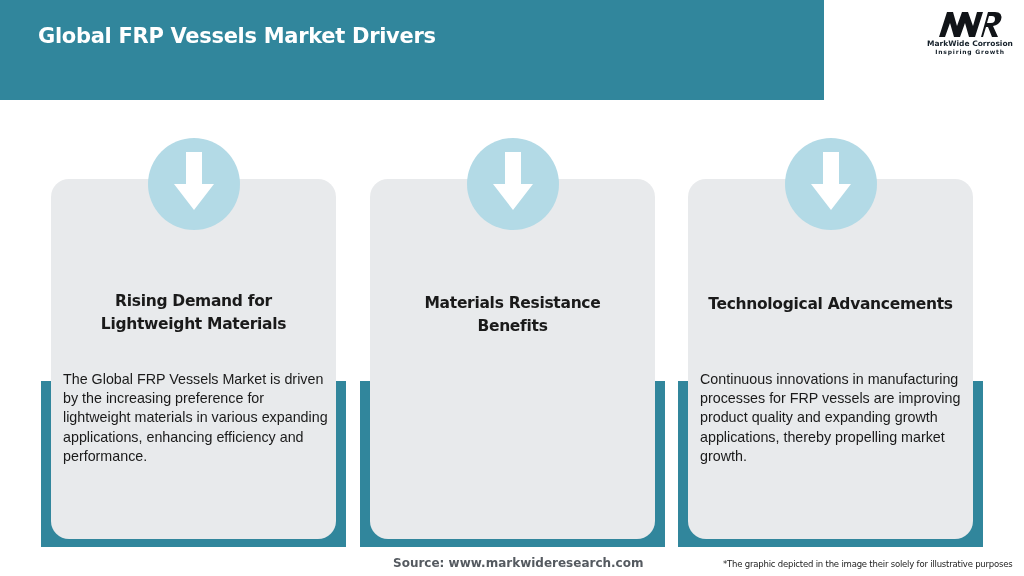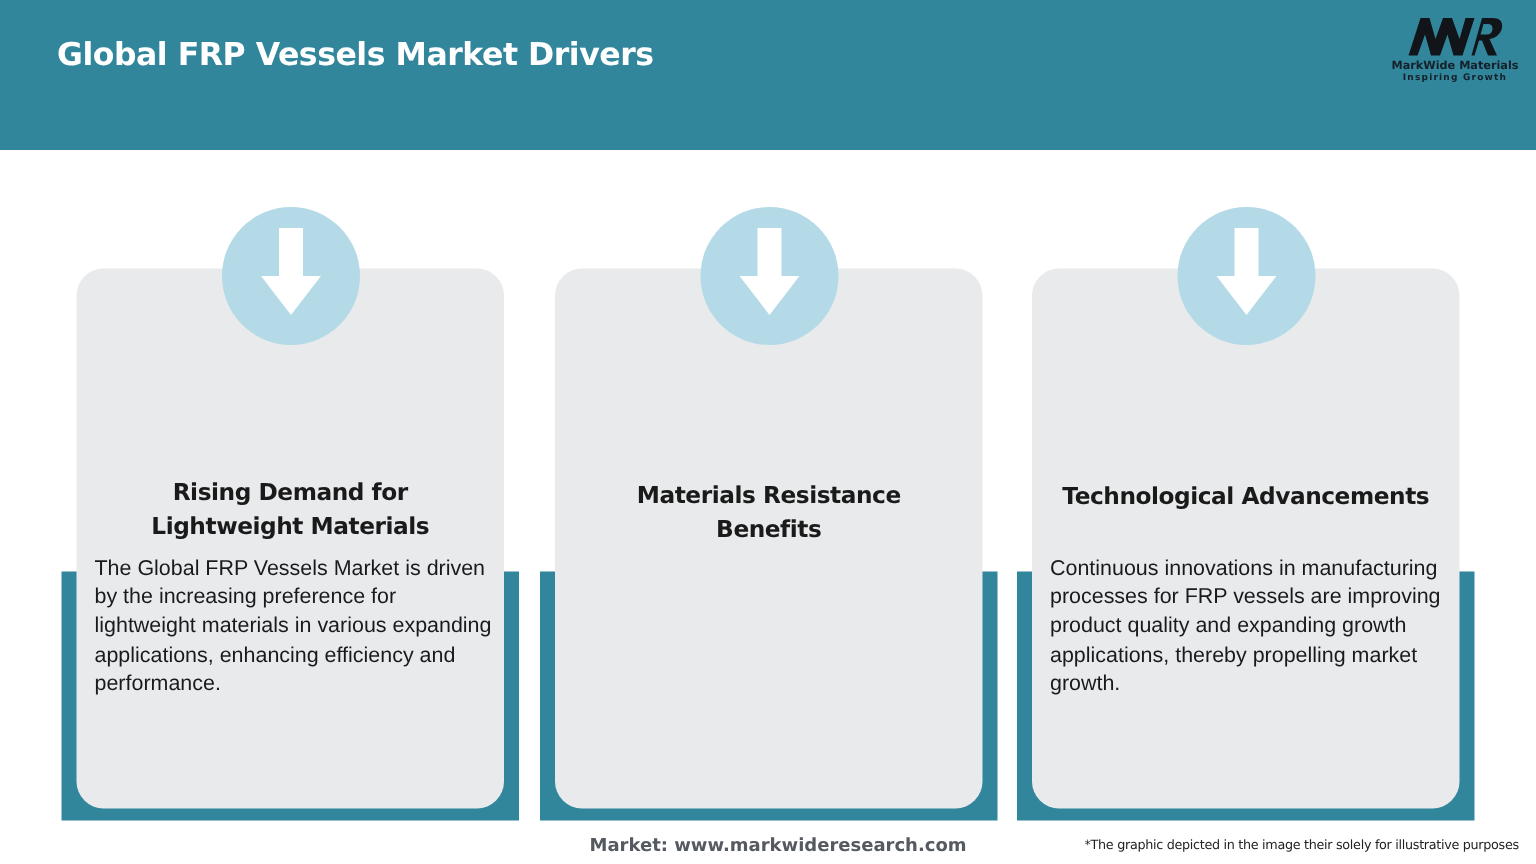--- a/index.html
+++ b/index.html
@@ -1,20 +1,20 @@
 <!DOCTYPE html>
 <html><head>
 <meta charset="utf-8">
 <style>
   * { margin: 0; padding: 0; box-sizing: border-box; }
   html, body { width: 1024px; height: 576px; overflow: hidden; background: #ffffff; }
   body { position: relative; font-family: "Liberation Sans", sans-serif; }
 
   .header {
-    position: absolute; left: 0; top: 0; width: 1024px; height: 100px;
+    position: absolute; left: 0; top: 0; width: 824px; height: 100px;
     background: #31869c;
   }
   .header-title {
     position: absolute; left: 38px; top: 24px;
     color: #ffffff; font-family: "DejaVu Sans", sans-serif; font-weight: bold;
     font-size: 21px; letter-spacing: -0.3px;
   }
   .logo {
     position: absolute; left: 922px; top: 10px; width: 96px; height: 50px;
     text-align: center; color: #111418;
@@ -39,21 +39,21 @@
     background: #e8eaec; border-radius: 18px;
   }
   .circle {
     position: absolute; left: 50%; top: 0; width: 92px; height: 92px; margin-left: -46px;
     border-radius: 50%; background: #b3dae6;
   }
   .circle svg { position: absolute; left: 24px; top: 14px; }
   .card-title {
     position: absolute; left: 20px; right: 20px; top: 111px;
     text-align: center; font-family: "DejaVu Sans", sans-serif; font-weight: bold;
-    font-size: 15.5px; line-height: 23px; color: #1a1a1a; letter-spacing: -0.3px; margin-top: 27px;
+    font-size: 15.5px; line-height: 23px; color: #1a1a1a; letter-spacing: -0.3px;
   }
   .card-body {
     position: absolute; left: 12px; right: 6px; top: 191px;
     font-family: "Liberation Sans", sans-serif; font-size: 14.3px; line-height: 19.2px;
     color: #1a1a1a;
   }
 
   .source {
     position: absolute; left: 393px; top: 556px;
     font-family: "DejaVu Sans", sans-serif; font-weight: bold; font-size: 12px; color: #555a60;
@@ -67,21 +67,21 @@
 </head>
 <body>
 
 <div class="header">
   <div class="header-title">Global FRP Vessels Market Drivers</div>
   <div class="logo">
     <svg class="logo-mark" width="66" height="28" viewBox="0 0 66 28">
       <path d="M2 27 L10 2 L16 2 L20 16 L25 2 L31 2 L36 16 L40 2 L46 2 L38 27 L32 27 L28 13 L23 27 L17 27 L13 13 L8 27 Z" fill="#111418"></path>
       <path d="M44 27 L51 2 L58 2 Q66 2 64 10 Q62 15 56 16 L61 27 L55 27 L51 17 L49 17 L46 27 Z M50 13 L54 13 Q58 13 58 9 Q58 6 55 6 L52 6 Z" fill="#111418"></path>
     </svg>
-    <div class="logo-name">MarkWide Materials</div>
+    <div class="logo-name">MarkWide Corrosion</div>
     <div class="logo-tag">Inspiring Growth</div>
   </div>
 </div>
 
 <div class="card-wrap" style="left:41px;">
   <div class="card-base"></div>
   <div class="card">
     <div class="card-title">Rising Demand for Lightweight Materials</div>
     <div class="card-body">The Global FRP Vessels Market is driven by the increasing preference for lightweight materials in various expanding applications, enhancing efficiency and performance.</div>
   </div>
@@ -110,14 +110,14 @@
     <div class="card-title" style="top:114px;">Technological Advancements</div>
     <div class="card-body">Continuous innovations in manufacturing processes for FRP vessels are improving product quality and expanding growth applications, thereby propelling market growth.</div>
   </div>
   <div class="circle">
     <svg width="44" height="60" viewBox="0 0 44 60">
       <path d="M14 0 H30 V32 H42 L22 58 L2 32 H14 Z" fill="#ffffff"></path>
     </svg>
   </div>
 </div>
 
-<div class="source">Market: www.markwideresearch.com</div>
+<div class="source">Source: www.markwideresearch.com</div>
 <div class="disclaimer">*The graphic depicted in the image their solely for illustrative purposes</div>
 
 </body></html>

